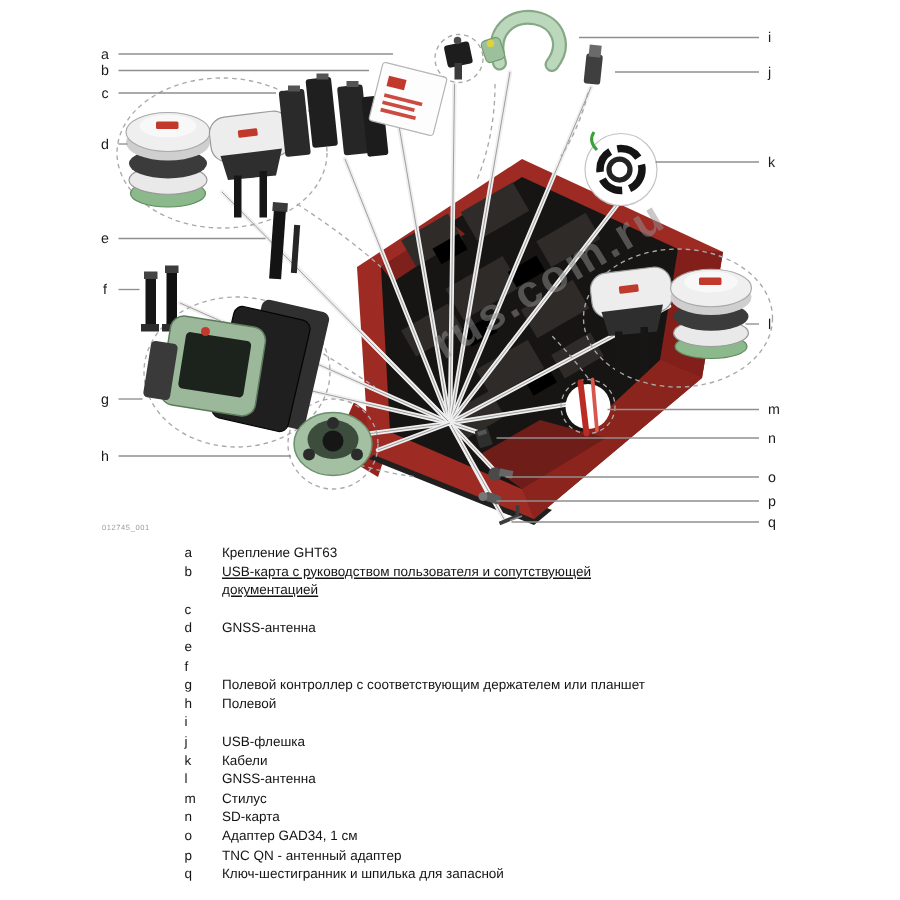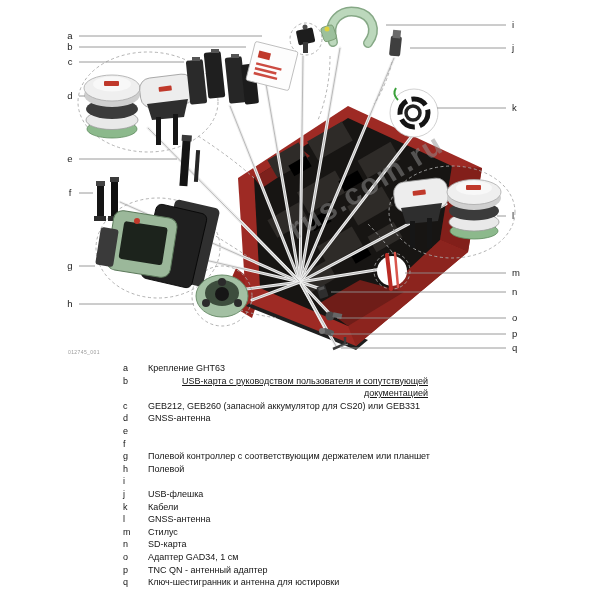--- a/index.html
+++ b/index.html
@@ -9,21 +9,21 @@
   .callout-line{stroke:#8f8f8f;stroke-width:0.9;}
   .callout-letter{font-size:9.5px;fill:#1b1b1b;}
   .dash{fill:none;stroke:#a9a9a9;stroke-width:0.9;stroke-dasharray:3 2.6;}
   .wedge{stroke:#efefef;stroke-width:3;stroke-linecap:round;}
   .wedge2{stroke:#9b9b9b;stroke-width:0.65;}
   .wm{font-size:30px;font-weight:bold;letter-spacing:2px;fill:#929292;opacity:0.5;}
   .figure-id{position:absolute;left:68px;top:349px;font-size:5px;color:#9a9a9a;letter-spacing:0.4px;}
   .legend{position:absolute;left:123px;top:362px;}
   .legend-row{display:flex;font-size:9px;line-height:12.6px;color:#141414;}
   .legend-letter{width:25px;flex:none;}
-  .legend-text{white-space:nowrap;text-align:right;}
+  .legend-text{white-space:nowrap;}
   .legend-text.wrap{white-space:normal;max-width:280px;text-decoration:underline;}
 </style>
 </head>
 <body>
 
 <div class="page">
 
   <svg id="diagram" width="600" height="358" viewBox="0 0 600 358" style="position:absolute;left:0;top:0;">
 
     <g>
@@ -290,21 +290,20 @@
       <div class="legend-row">
         <span class="legend-letter">a</span>
         <span class="legend-text">Крепление GHT63</span>
       </div>
       <div class="legend-row">
         <span class="legend-letter">b</span>
         <span class="legend-text wrap">USB-карта с руководством пользователя и сопутствующей документацией</span>
       </div>
       <div class="legend-row">
         <span class="legend-letter">c</span>
-        <span class="legend-text">GEB212, GEB260 (запасной аккумулятор для CS20) или GEB331</span>
       </div>
       <div class="legend-row">
         <span class="legend-letter">d</span>
         <span class="legend-text">GNSS-антенна</span>
       </div>
       <div class="legend-row">
         <span class="legend-letter">e</span>
       </div>
       <div class="legend-row">
         <span class="legend-letter">f</span>
@@ -343,16 +342,16 @@
       <div class="legend-row">
         <span class="legend-letter">o</span>
         <span class="legend-text">Адаптер GAD34, 1 см</span>
       </div>
       <div class="legend-row">
         <span class="legend-letter">p</span>
         <span class="legend-text">TNC QN - антенный адаптер</span>
       </div>
       <div class="legend-row">
         <span class="legend-letter">q</span>
-        <span class="legend-text">Ключ-шестигранник и антенна для юстировки</span>
+        <span class="legend-text">Ключ-шестигранник и шпилька для запасной</span>
       </div>
     </div>
 </div>
 
 </body></html>

